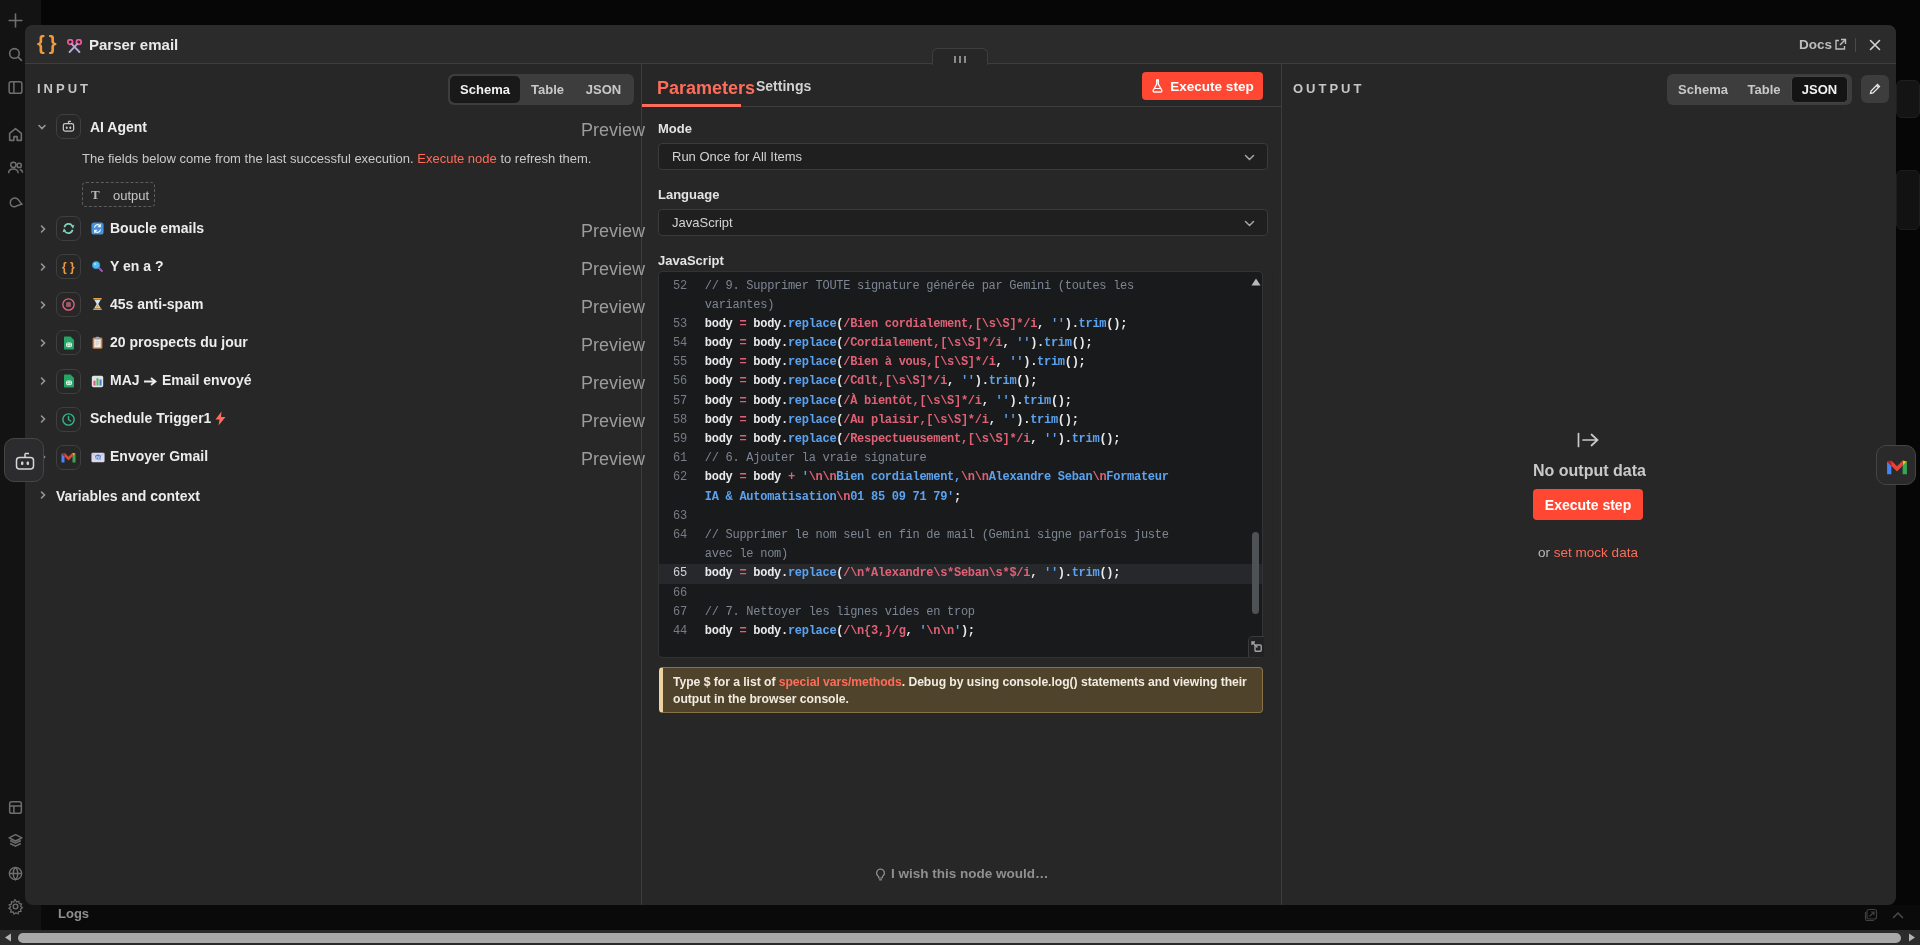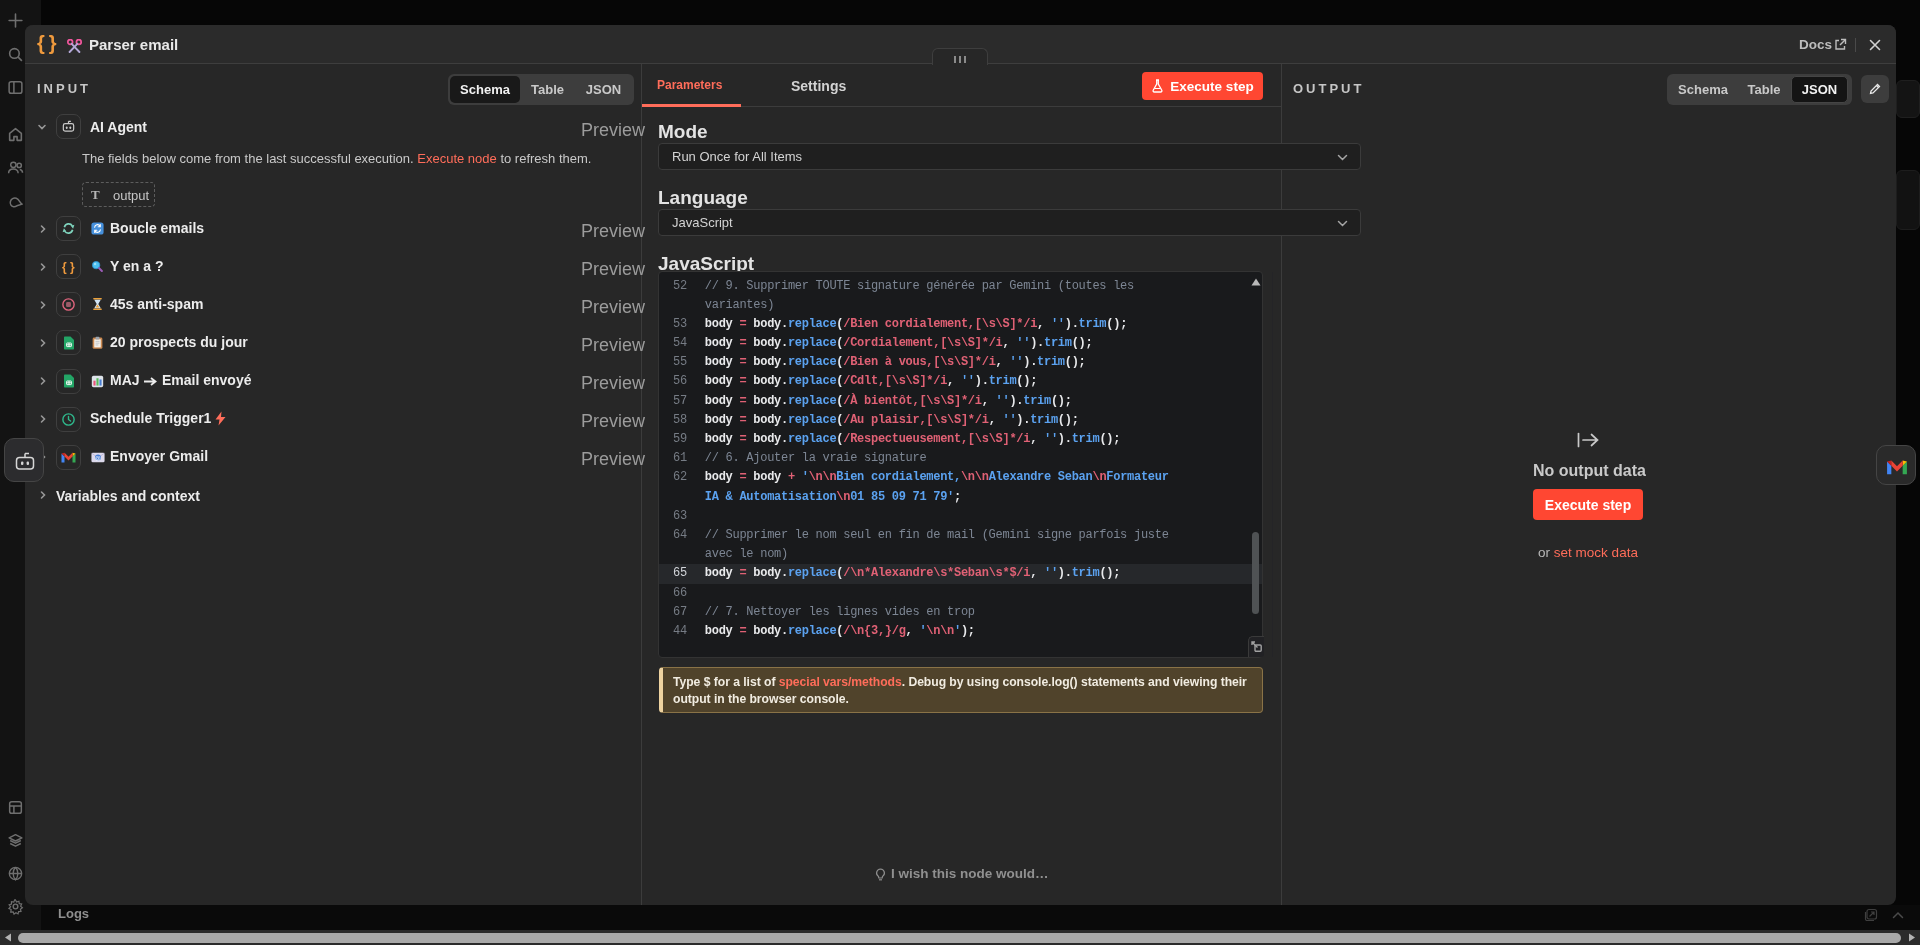--- a/index.html
+++ b/index.html
@@ -27,23 +27,23 @@
 .pill .seg.on { background:#191919; color:#f2f2f2; }
 
 .t { position:absolute; white-space:pre; }
 .link { color:#ff6d5a; }
 
 .chev { position:absolute; width:10px; height:10px; color:#979797; }
 .nodebox { position:absolute; width:25px; height:25px; border:1px solid #3f3f3f; border-radius:7px; display:flex; align-items:center; justify-content:center; }
 .nname { position:absolute; font-size:14px; font-weight:700; color:#ececec; white-space:pre; }
 .preview { position:absolute; left:556px; width:50px; text-align:right; font-size:18px; color:#9c9c9c; }
 
-.sel { position:absolute; left:633px; width:703px; height:27px; background:#1f1f1f; border:1px solid #3b3b3b; border-radius:4px; }
+.sel { position:absolute; left:633px; width:610px; height:27px; background:#1f1f1f; border:1px solid #3b3b3b; border-radius:4px; }
 .sel .txt { position:absolute; left:13px; top:5px; font-size:13px; color:#d3d3d3; }
-.flabel { position:absolute; left:633px; font-size:19px; font-weight:700; color:#e3e3e3; }
+.flabel { position:absolute; left:633px; font-size:13px; font-weight:700; color:#e3e3e3; }
 
 #editor { position:absolute; left:633px; top:246px; width:605px; height:387px; background:#191a1c; border:1px solid #333; border-radius:4px; overflow:hidden; }
 .crow { position:relative; height:19.2px; font-family:"Liberation Mono", monospace; font-size:12px; letter-spacing:-0.28px; line-height:19.2px; white-space:pre; font-weight:700; }
 .crow .ln { position:absolute; left:0; width:24px; text-align:right; color:#767c85; font-weight:400;padding-left:14px; }
 .crow .cd { position:absolute; left:32px; }
 .crow.active { background:#26282b; }
 .crow.active .ln { color:#d2d5da; }
 .cm { color:#7d8694; font-weight:400; }
 .wht { color:#e9eaec; }
 .pk { color:#e06175; }
@@ -303,23 +303,23 @@
       </svg>
     <div class="nname" style="left:85px;top:423.2px;">Envoyer Gmail</div>
     <div class="preview" style="top:424.2px;">Preview</div>
 
     <svg class="chev" style="left:13px;top:464.6px;" viewBox="0 0 10 10" fill="none" stroke="currentColor" stroke-width="1.6" stroke-linecap="round">
         <path d="M3.5 2 L6.5 5 L3.5 8"></path>
       </svg>
     <div class="nname" style="left:31px;top:462.6px;">Variables and context</div>
 
     <div class="abs" style="left:617px;top:39px;width:639px;height:43px;border-bottom:1px solid #3c3c3c;"></div>
-    <div class="t" style="left:632px;top:53px;font-size:12px;font-weight:700;color:#ff6d5a;">Parameters</div>
+    <div class="t" style="left:632px;top:53px;font-size:18px;font-weight:700;color:#ff6d5a;">Parameters</div>
     <div class="abs" style="left:617px;top:79px;width:99px;height:3px;background:#ff6d5a;"></div>
-    <div class="t" style="left:766px;top:53px;font-size:14px;font-weight:700;color:#d2d2d2;text-align:right;">Settings</div>
+    <div class="t" style="left:731px;top:53px;font-size:14px;font-weight:700;color:#d2d2d2;text-align:right;">Settings</div>
     <div class="execbtn" style="left:1117px;top:47px;width:121px;height:28px;font-size:13.5px;">
       <svg width="13" height="14" viewBox="0 0 13 14" fill="none" stroke="#fff" stroke-width="1.3" style="margin-right:6px;">
           <path d="M5 1 H8 M5.7 1 V5 L2.2 11.2 C1.8 12 2.3 13 3.3 13 H9.7 C10.7 13 11.2 12 10.8 11.2 L7.3 5 V1"></path>
           <path d="M3.6 9.5 H9.4" stroke-width="1.2"></path>
         </svg>
       Execute step
     </div>
     <div class="flabel" style="top:96px;">Mode</div>
     <div class="sel" style="top:118px;">
         <div class="txt">Run Once for All Items</div>

